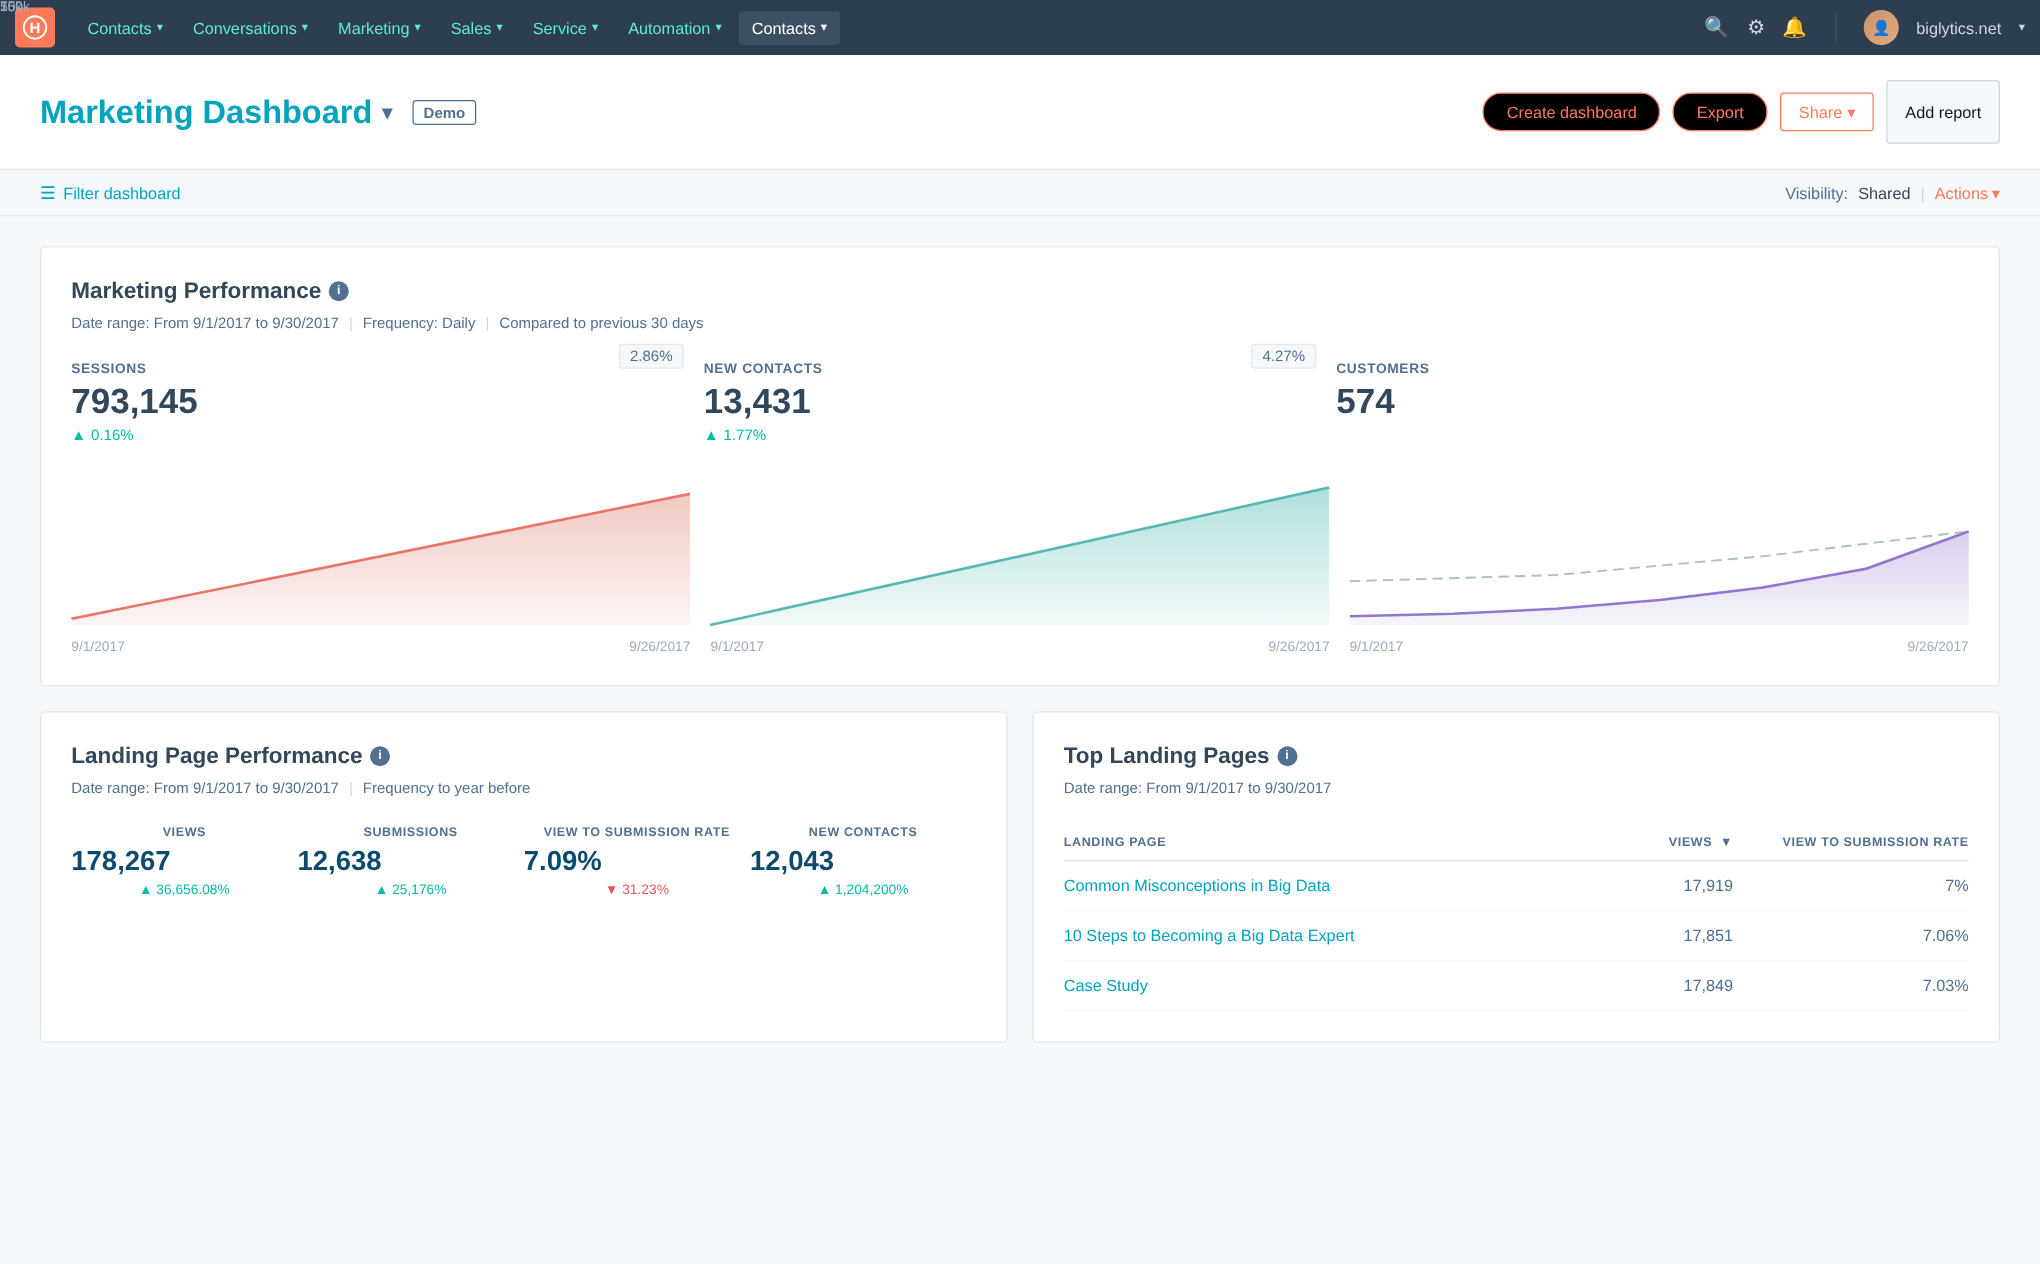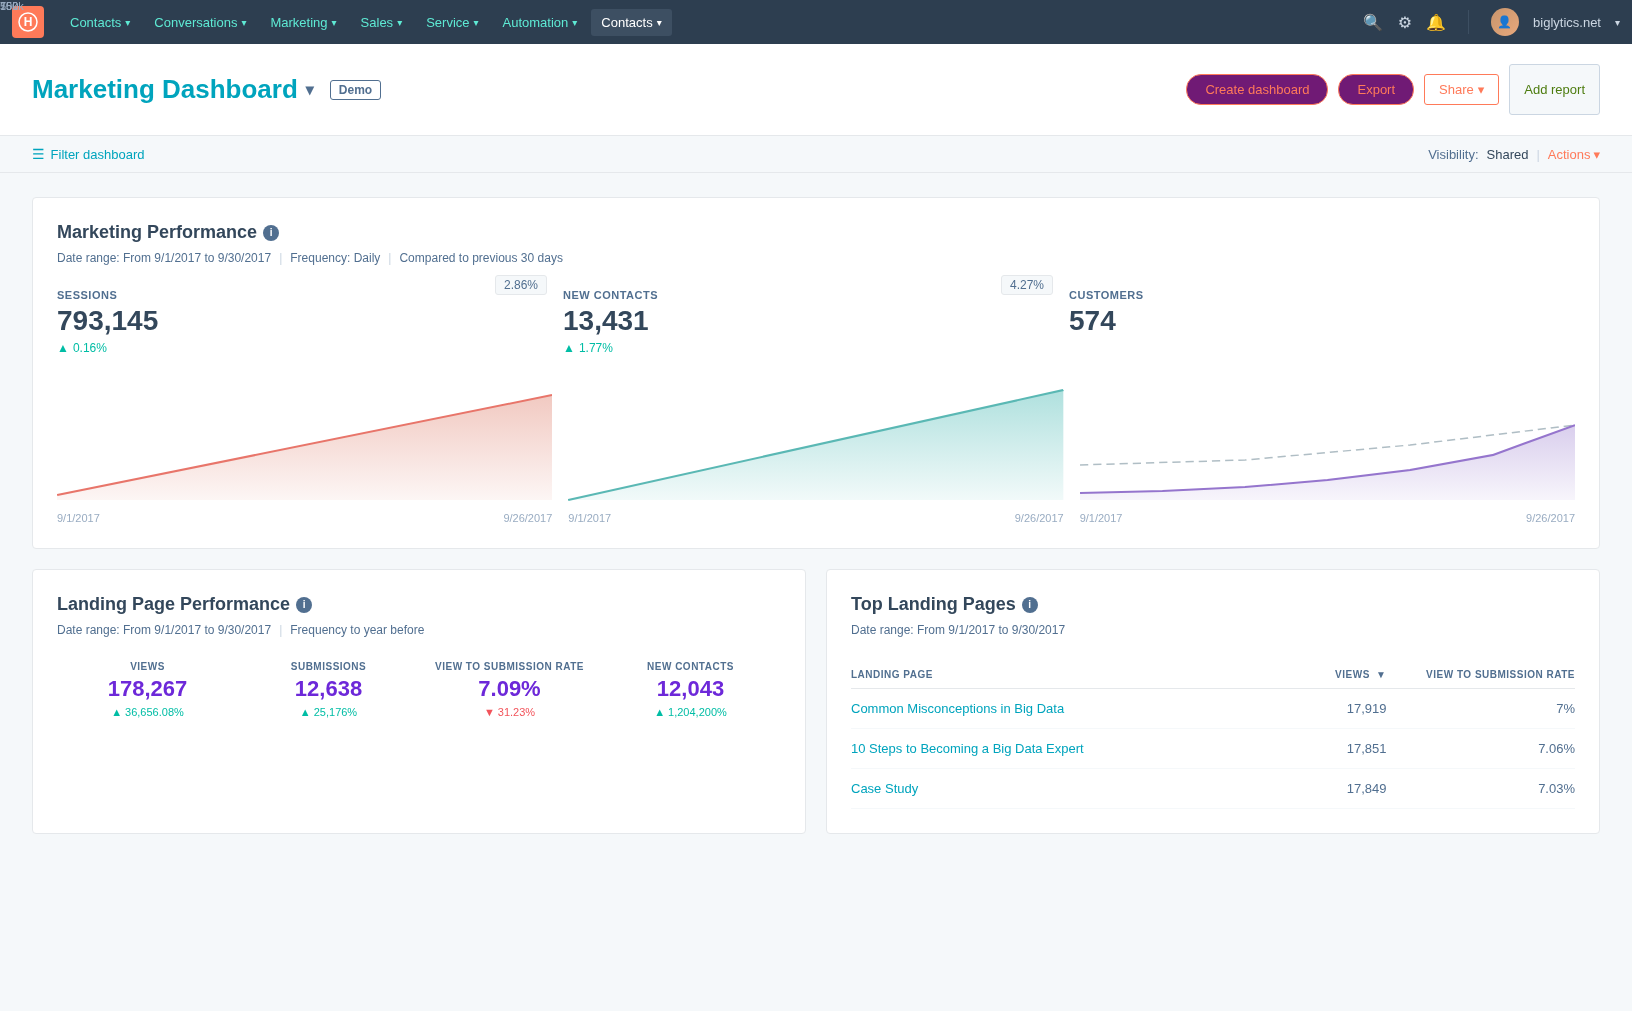--- a/index.html
+++ b/index.html
@@ -79,30 +79,30 @@
       border-radius: 3px;
       margin-left: 8px;
     }
     .header-actions {
       margin-left: auto;
       display: flex; gap: 10px; align-items: center;
     }
     .btn-outline {
       border: 1px solid #ff7a59;
       color: #ff7a59;
-      background: #701a75;
+      background: #000000;
       padding: 7px 18px;
       border-radius: 15px;
       font-size: 13px;
       cursor: pointer;
       font-weight: 500;
     }
     .btn-disabled {
       border: 1px solid #cbd6e2;
-      color: #4d7c0f;
+      color: #0f172a;
       background: #f5f8fa;
       padding: 17px 14px;
       border-radius: 3px;
       font-size: 13px;
       cursor: default;
     }
     .btn-share {
       border: 1px solid #ff7a59;
       color: #ff7a59;
       background: #fff;
@@ -259,22 +259,21 @@
       font-weight: 700;
       color: #516f90;
       letter-spacing: 0.5px;
       text-transform: uppercase;
       text-align: center;
       margin-bottom: 4px;
     }
     .lp-metric-value {
       font-size: 22px;
       font-weight: 700;
-      color: #6d28d9;
-      text-align: center;
+      color: #0c4a6e;
       margin-bottom: 4px;
     }
     .lp-metric-change {
       font-size: 11px;
       text-align: center;
       display: flex; align-items: center; justify-content: center; gap: 3px;
     }
     .lp-metric-change.up { color: #00bda5; }
     .lp-metric-change.down { color: #f2545b; }
 

